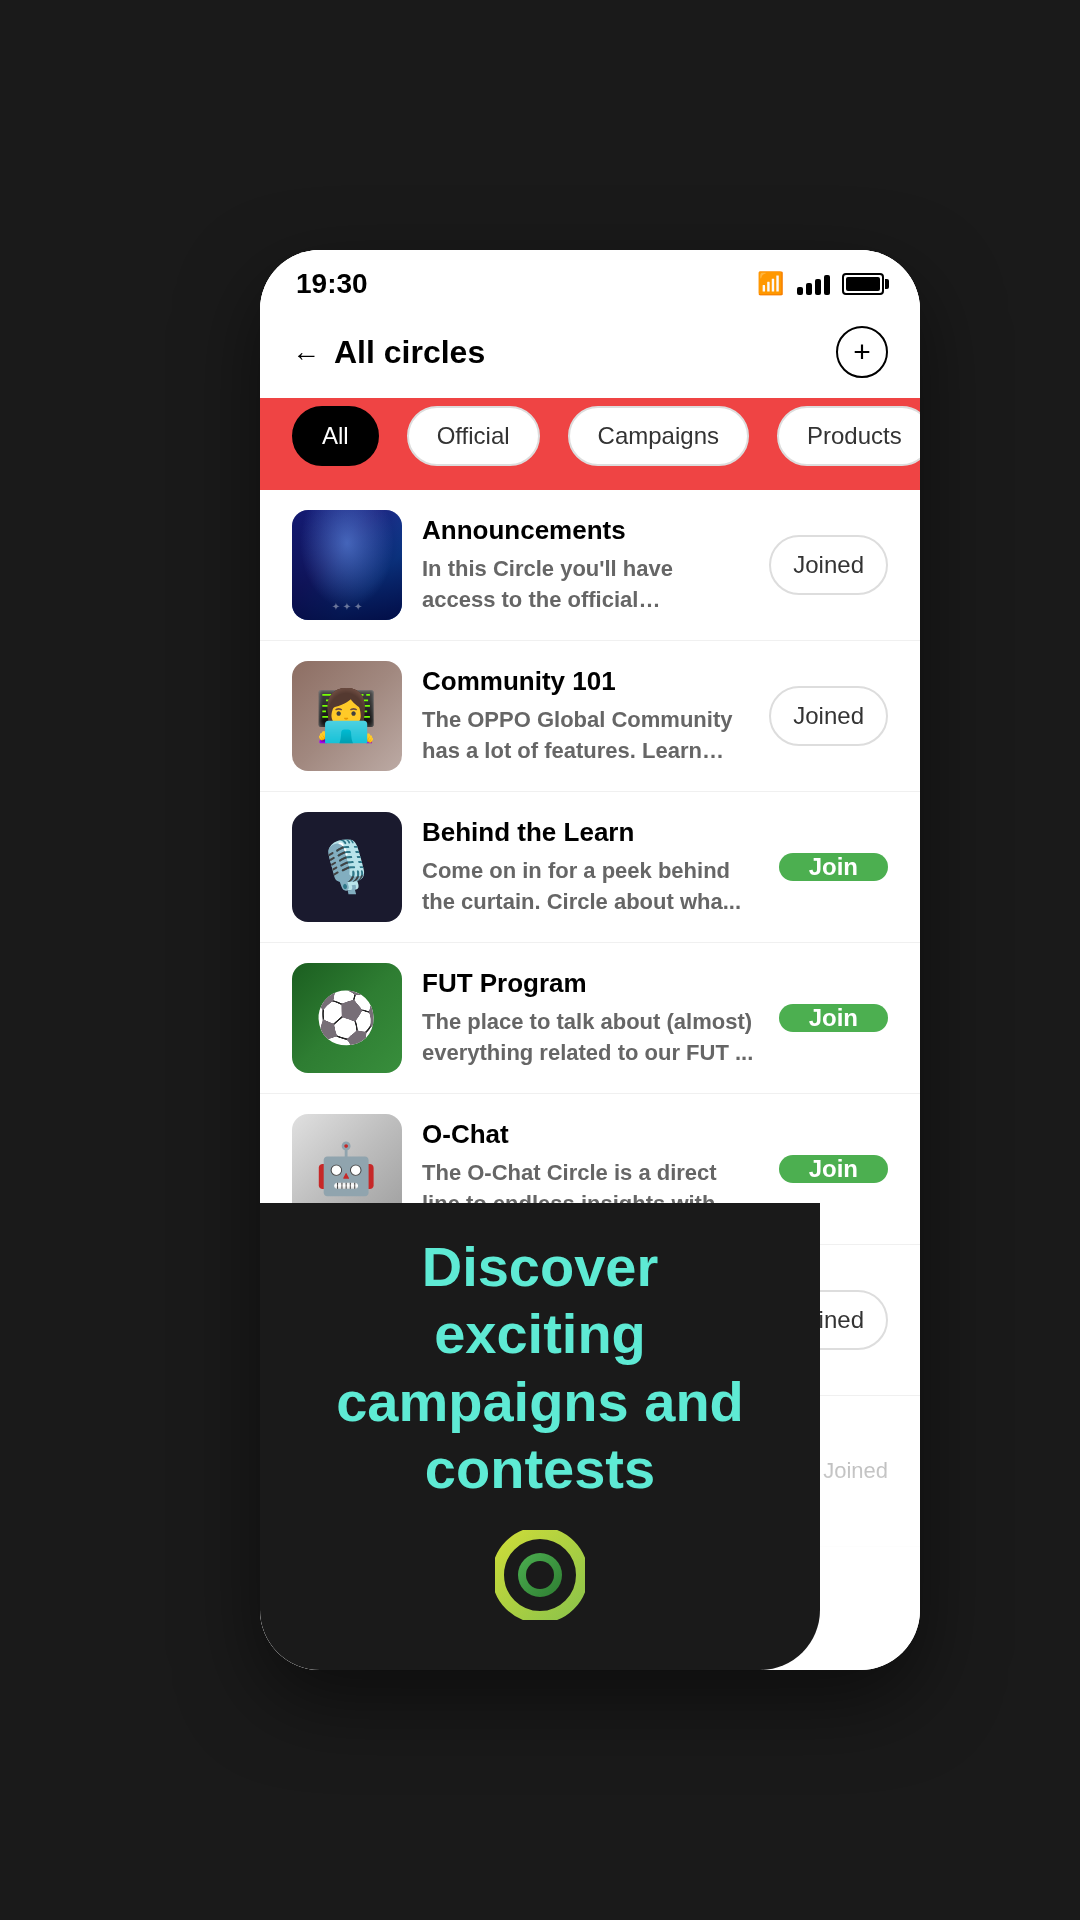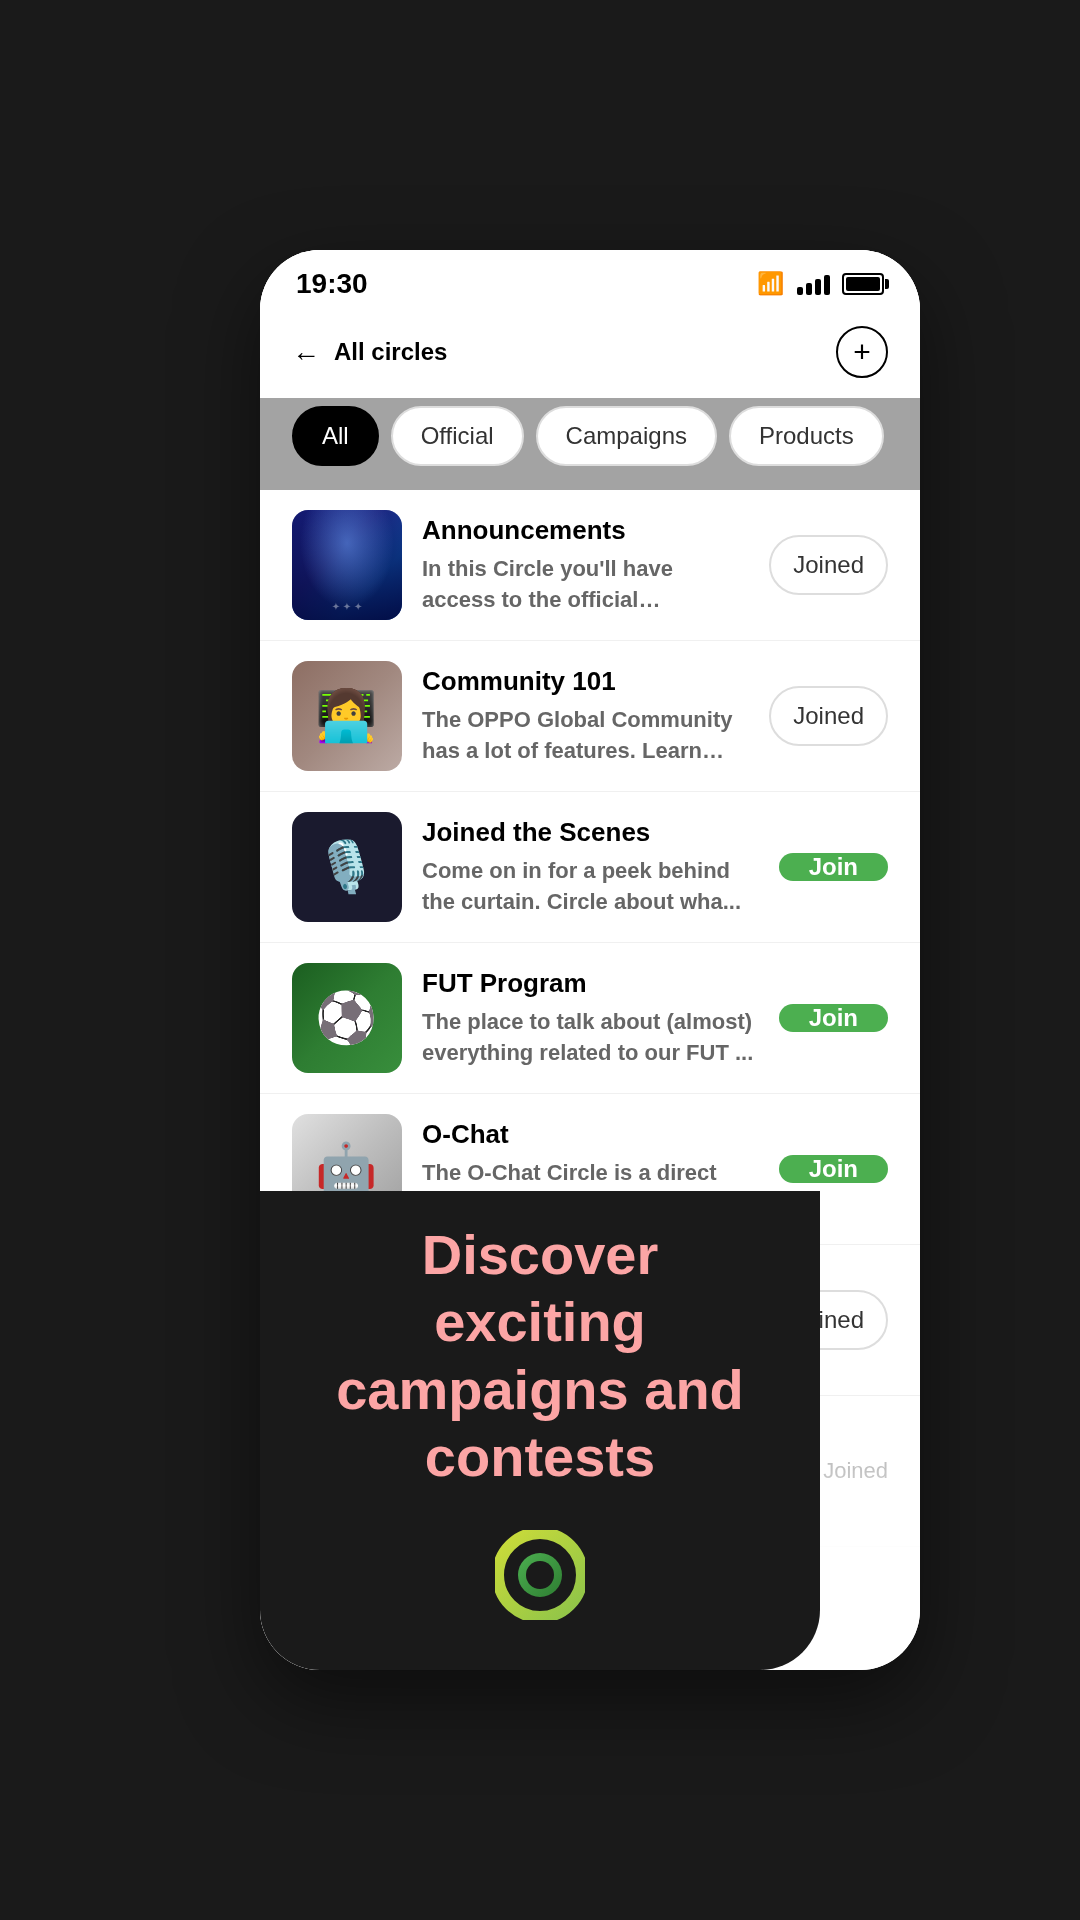--- a/index.html
+++ b/index.html
@@ -95,43 +95,43 @@
       display: flex;
       align-items: center;
       gap: 14px;
     }
     .back-btn {
       font-size: 28px;
       color: #000;
       cursor: pointer;
     }
     .page-title {
-      font-size: 24px;
+      font-size: 32px;
       font-weight: 600;
       color: #000;
     }
     .add-btn {
       width: 52px;
       height: 52px;
       border: 2.5px solid #000;
       border-radius: 50%;
       display: flex;
       align-items: center;
       justify-content: center;
       font-size: 30px;
       color: #000;
       cursor: pointer;
     }
 
     
     .filter-tabs {
       display: flex;
-      gap: 12px;
+      gap: 28px;
       padding: 8px 32px 24px;
-      background: #a3a3a3;
+      background: #ef4444;
     }
     .filter-tab {
       padding: 14px 28px;
       border-radius: 50px;
       font-size: 24px;
       font-weight: 500;
       cursor: pointer;
       border: 2px solid #ddd;
       color: #333;
       background: #fff;
@@ -308,23 +308,23 @@
       bottom: 0;
       left: 0;
       right: 0;
       height: 80px;
       background: linear-gradient(transparent, rgba(255,255,255,0.8));
       pointer-events: none;
     }
     .tagline {
       font-size: 56px;
       font-weight: 700;
-      color: #fca5a5;
+      color: #5eead4;
       line-height: 1.2;
-      margin-bottom: 40px;
+      margin-bottom: 28px;
     }
     .logo-container {
       display: flex;
       justify-content: center;
     }
 
     
     .scroll-area {
       overflow: hidden;
     }
@@ -396,21 +396,21 @@
             <div class="circle-desc">The OPPO Global Community has a lot of features. Learn mo...</div>
           </div>
           <div class="circle-action">
             <button class="btn-joined">Joined</button>
           </div>
         </div>
 
         <div class="circle-item">
           <div class="circle-thumb thumb-behind"></div>
           <div class="circle-info">
-            <div class="circle-name">Joined the Scenes</div>
+            <div class="circle-name">Behind the Learn</div>
             <div class="circle-desc">Come on in for a peek behind the curtain. Circle about wha...</div>
           </div>
           <div class="circle-action">
             <button class="btn-join">Join</button>
           </div>
         </div>
 
         <div class="circle-item">
           <div class="circle-thumb thumb-fut"></div>
           <div class="circle-info">

